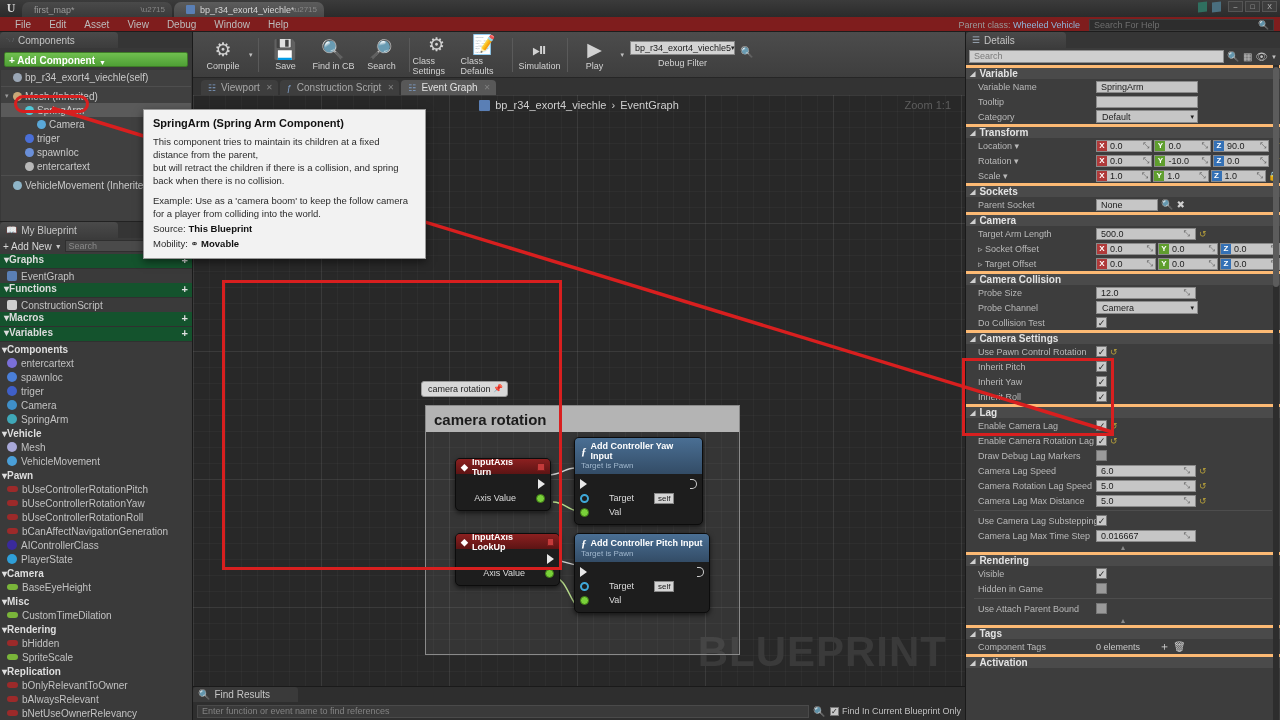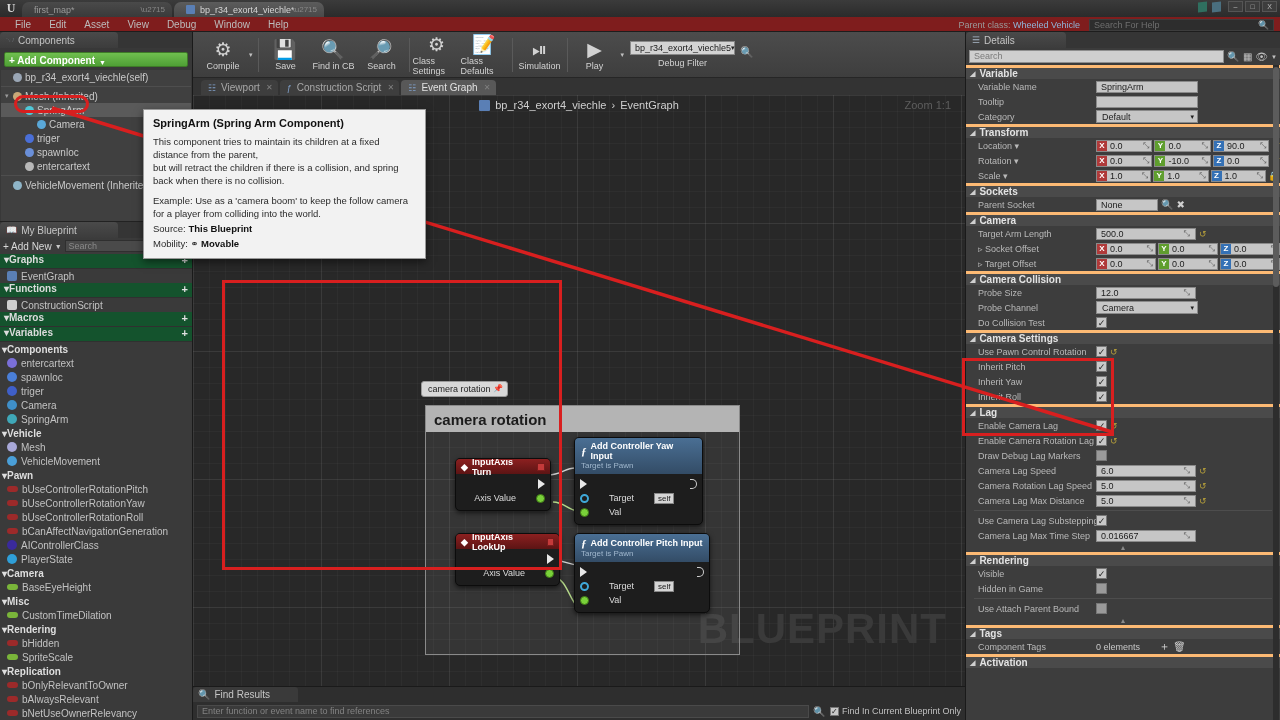--- a/index.html
+++ b/index.html
@@ -90,21 +90,21 @@
      background-image:
        linear-gradient(rgba(255,255,255,.028) 1px, transparent 1px),
        linear-gradient(90deg, rgba(255,255,255,.028) 1px, transparent 1px),
        linear-gradient(rgba(255,255,255,.055) 1px, transparent 1px),
        linear-gradient(90deg, rgba(255,255,255,.055) 1px, transparent 1px);
      background-size:16px 16px,16px 16px,128px 128px,128px 128px;}
   .breadcrumb{position:absolute;top:4px;left:0;right:0;display:flex;align-items:center;justify-content:center;
       font-size:11px;color:#cfcfcf;gap:5px;pointer-events:none;}
   .bcico{width:11px;height:11px;background:#5a7fb5;border-radius:1px;}
   .zoomlbl{position:absolute;top:4px;right:14px;font-size:11px;color:#5e5e5e;}
-  .wmark{position:absolute;right:18px;bottom:33px;font-size:42px;font-weight:bold;color:#3a3a3a;letter-spacing:1px;}
+  .wmark{position:absolute;right:18px;bottom:10px;font-size:42px;font-weight:bold;color:#3a3a3a;letter-spacing:1px;}
 
   
   .cbox{position:absolute;left:232px;top:310px;width:315px;height:250px;background:rgba(150,150,150,.13);border:1px solid #8a8a8a;}
   .cbox-hdr{height:26px;background:#b4b4b4;display:flex;align-items:center;padding-left:8px;
       font-size:15px;font-weight:bold;color:#1c1c1c;}
   .cbubble{position:absolute;left:228px;top:286px;background:#d8d8d8;border:1px solid #9a9a9a;border-radius:3px;
       padding:2px 16px 2px 6px;font-size:9px;color:#222;}
   .cbubble .pin{position:absolute;right:3px;top:2px;font-size:8px;color:#444;}
 
   

